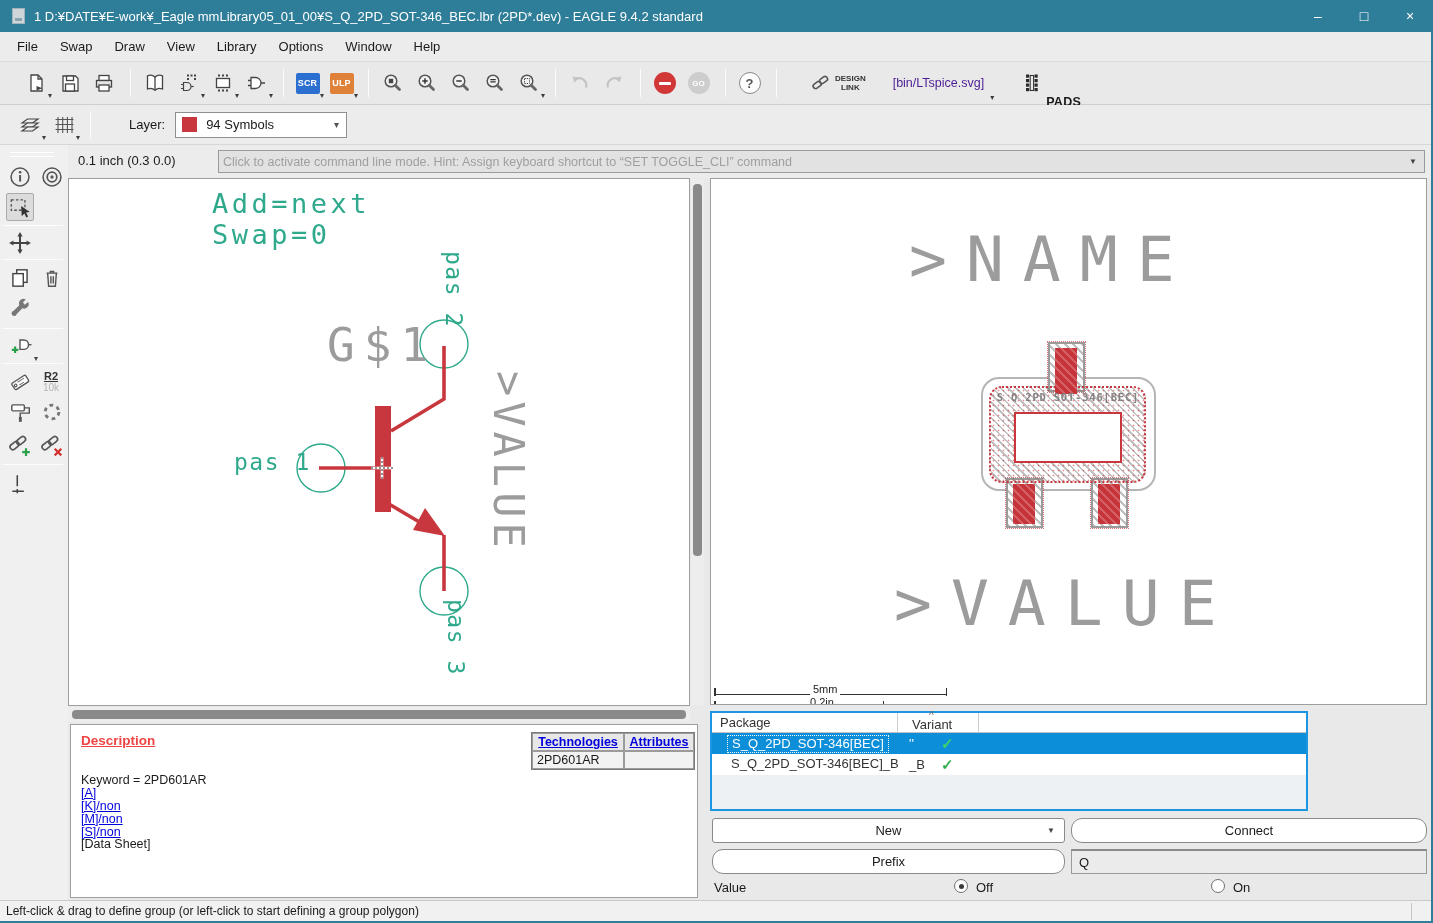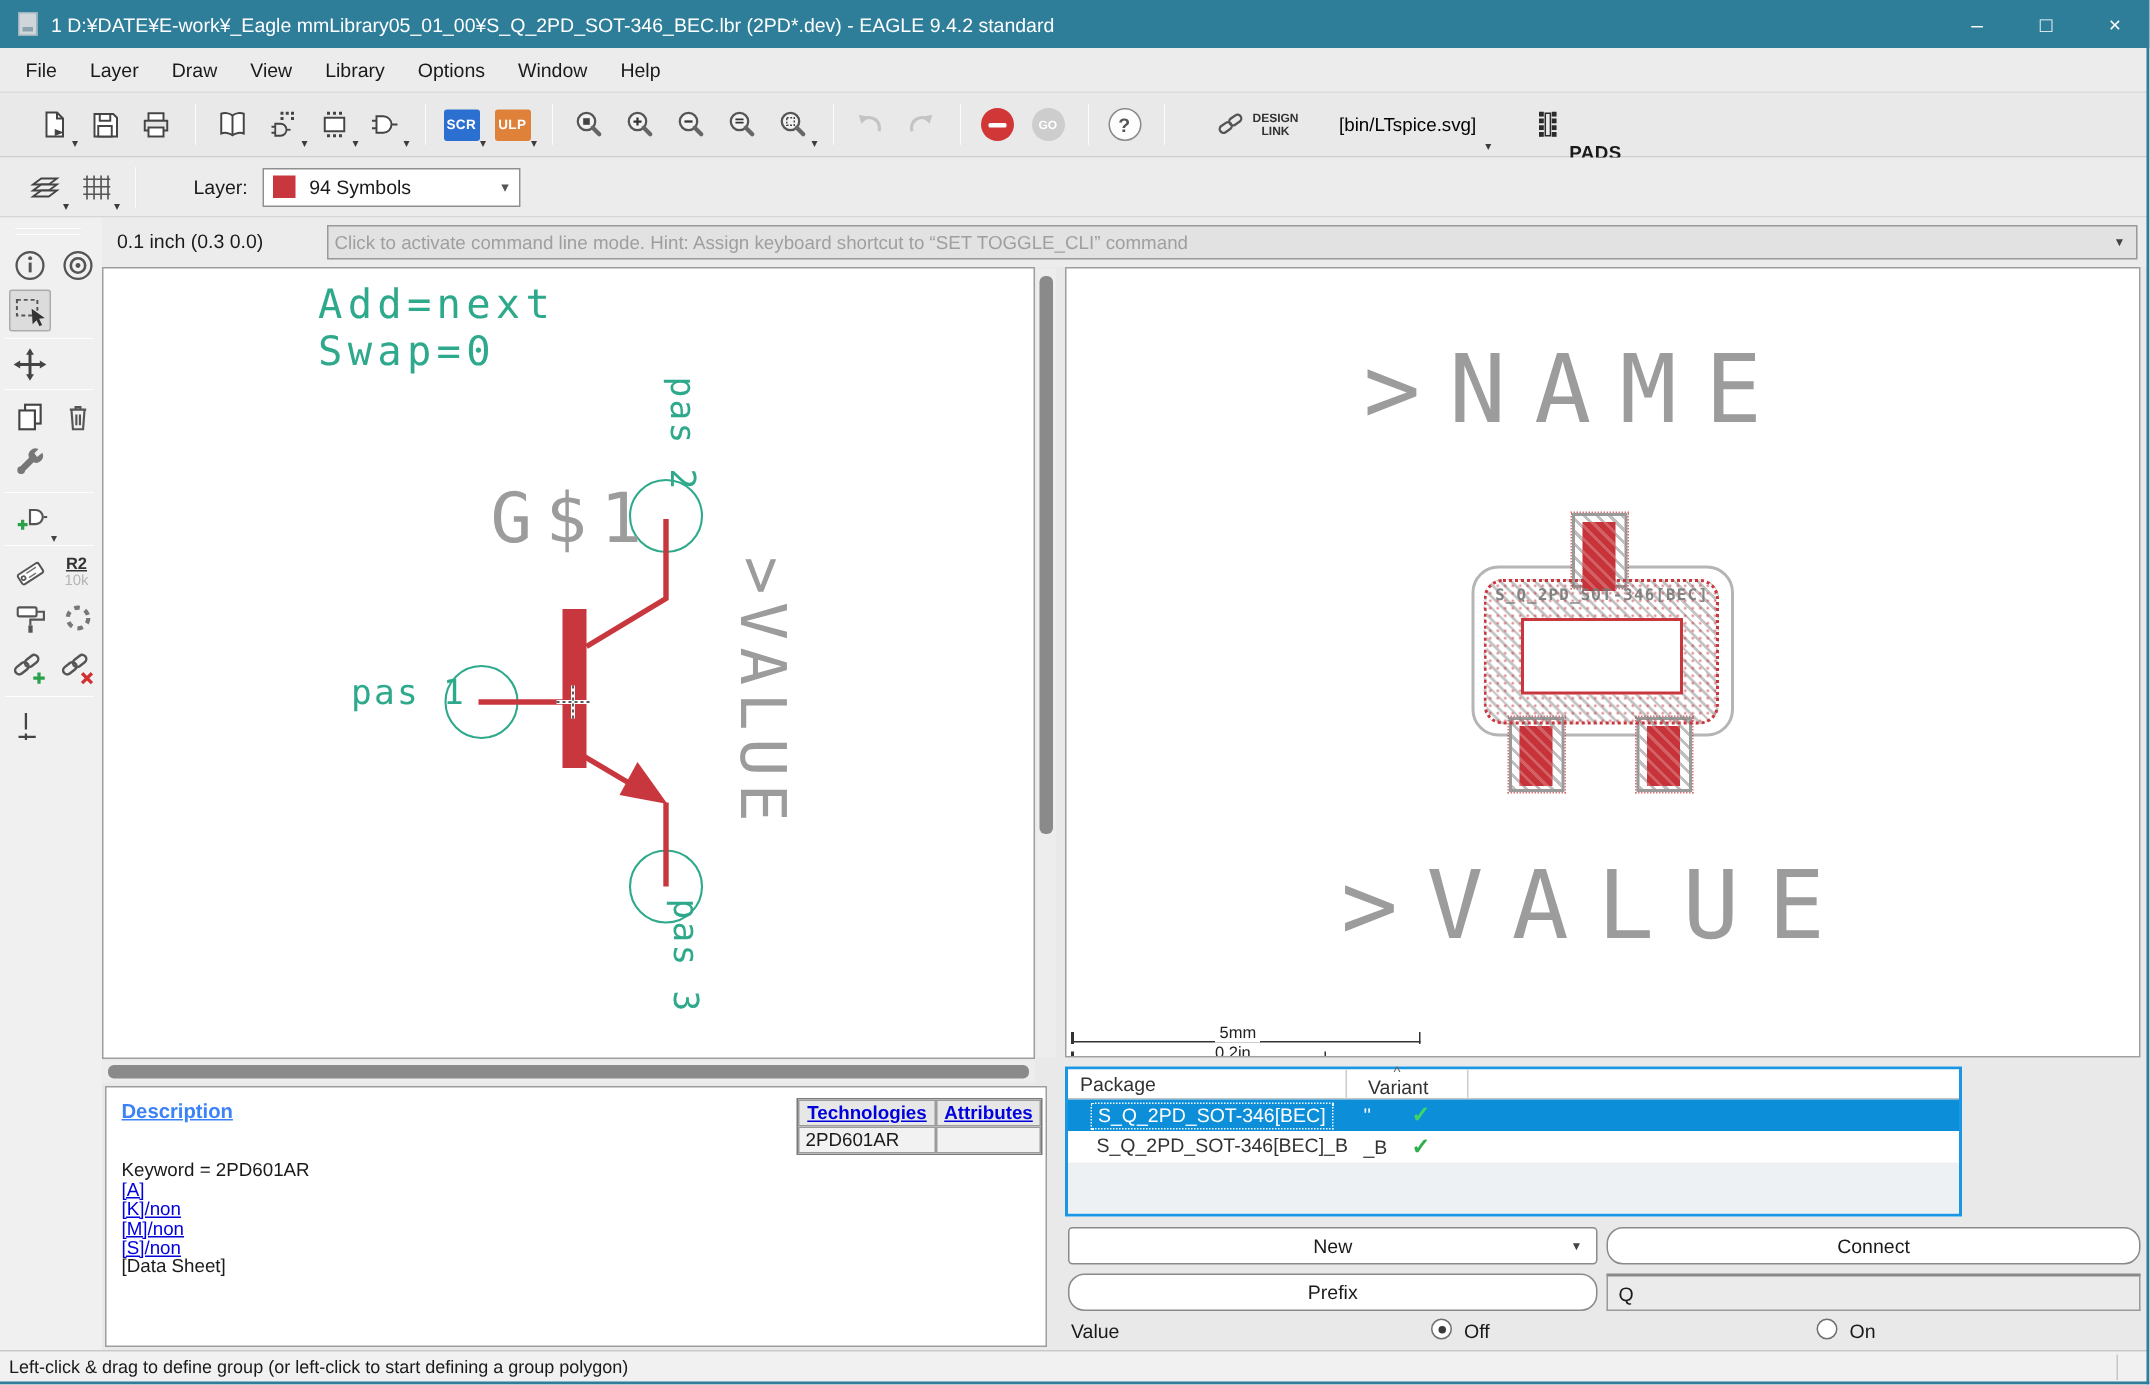--- a/index.html
+++ b/index.html
@@ -27,21 +27,21 @@
   .has-dd::after{content:"▾";position:absolute;right:-1px;bottom:-1px;font-size:8px;color:#3c3c3c;}
   .badge{width:24px;height:21px;border-radius:2px;color:#fff;font-size:9px;font-weight:bold;display:flex;align-items:center;justify-content:center;letter-spacing:.2px;}
   .badge-scr{background:#2b6fd0;}
   .badge-ulp{background:#e0813a;}
   .stop-circle{width:22px;height:22px;border-radius:50%;background:#d23737;position:relative;}
   .stop-circle::after{content:"";position:absolute;left:5px;top:9.5px;width:12px;height:3px;background:#fff;border-radius:1px;}
   .go-circle{width:22px;height:22px;border-radius:50%;background:#cdcdcd;color:#fff;font-size:8px;font-weight:bold;display:flex;align-items:center;justify-content:center;}
   .help-circle{width:22px;height:22px;border-radius:50%;background:#fdfdfd;border:1.5px solid #8a8a8a;color:#555;font-size:13px;font-weight:bold;display:flex;align-items:center;justify-content:center;}
   .design-link{display:flex;align-items:center;margin-left:26px;}
   .dl-text{font-size:8px;font-weight:bold;color:#333;line-height:9px;margin-left:4px;}
-  .ltspice{font-size:12.5px;color:#000000;margin-left:24px;position:relative;padding-right:10px;}
+  .ltspice{font-size:12.5px;color:#4c1d95;margin-left:24px;position:relative;padding-right:10px;}
   .ltspice::after{content:"▾";position:absolute;right:0;bottom:-3px;font-size:8px;color:#3c3c3c;}
   .pads-btn{display:flex;align-items:center;margin-left:26px;}
   .pads-text{font-size:12.5px;font-weight:bold;color:#1a1a1a;margin-left:5px;letter-spacing:.3px;margin-top:37px;}
 
   
   .layerrow{left:0;top:105px;width:1433px;height:40px;background:#ececec;display:flex;align-items:center;padding-left:14px;border-bottom:1px solid #d6d6d6;}
   .layer-label{font-size:13px;color:#1a1a1a;margin-left:30px;}
   .layer-select{width:172px;height:26px;background:#fff;border:1px solid #8f8f8f;display:flex;align-items:center;margin-left:10px;position:relative;}
   .layer-swatch{width:15px;height:15px;background:#c8373e;margin-left:6px;}
   .layer-name{font-size:13px;color:#1a1a1a;margin-left:9px;}
@@ -118,21 +118,21 @@
   .connect-btn{left:1071px;top:818px;width:356px;height:25px;border-radius:11px;}
   .prefix-btn{left:712px;top:849px;width:353px;height:25px;border-radius:11px;}
   .q-field{position:absolute;left:1071px;top:849px;width:356px;height:25px;background:#ebebeb;border:1px solid #9a9a9a;border-top:2px solid #8a8a8a;font-size:13px;color:#1a1a1a;display:flex;align-items:center;padding-left:7px;}
   .val-label{position:absolute;left:714px;top:880px;font-size:13px;color:#1a1a1a;}
   .radio{position:absolute;width:14px;height:14px;border:1px solid #6f6f6f;border-radius:50%;background:#fff;}
   .radio.checked::after{content:"";position:absolute;left:3.5px;top:3.5px;width:5px;height:5px;border-radius:50%;background:#3a3a3a;}
   .radio-label{position:absolute;font-size:13px;color:#1a1a1a;}
 
   
   .desc-panel{left:70px;top:724px;width:628px;height:174px;background:#fff;border:1px solid #9e9e9e;}
-  .desc-title{position:absolute;left:10px;top:8px;font-size:13.5px;font-weight:bold;color:#3b82f6;text-decoration:underline;}
+  .desc-title{position:absolute;left:10px;top:8px;font-size:13.5px;font-weight:bold;color:#ef4444;text-decoration:underline;}
   .kw{position:absolute;left:10px;top:48px;font-size:12.5px;color:#1a1a1a;}
   .dlink{position:absolute;left:10px;font-size:12.5px;color:#0000dd;text-decoration:underline;}
   .ds{position:absolute;left:10px;top:112px;font-size:12.5px;color:#1a1a1a;}
   .tech-table{position:absolute;right:2px;top:7px;border:1px solid #7a7a7a;}
   .tt-row{display:flex;}
   .tt-cell{border:1px solid #9b9b9b;height:18px;display:flex;align-items:center;padding:0 4px;font-size:12.5px;}
   .tt-head .tt-cell{background:#e7e7e7;justify-content:center;}
   .tt-head a{color:#0000dd;font-weight:bold;text-decoration:underline;font-size:12.5px;}
   .tt-c1{width:92px;}
   .tt-c2{width:70px;}
@@ -155,21 +155,21 @@
     <span class="title-text">1 D:¥DATE¥E-work¥_Eagle mmLibrary05_01_00¥S_Q_2PD_SOT-346_BEC.lbr (2PD*.dev) - EAGLE 9.4.2 standard</span>
     <div class="win-controls">
       <span class="wc">–</span>
       <span class="wc">□</span>
       <span class="wc">×</span>
     </div>
   </div>
 
   <div class="menubar abs">
     <span class="menu-item">File</span>
-    <span class="menu-item">Layer</span>
+    <span class="menu-item">Swap</span>
     <span class="menu-item">Draw</span>
     <span class="menu-item">View</span>
     <span class="menu-item">Library</span>
     <span class="menu-item">Options</span>
     <span class="menu-item">Window</span>
     <span class="menu-item">Help</span>
   </div>
 
   <div class="toolbar abs">
     <button class="tbtn has-dd">

